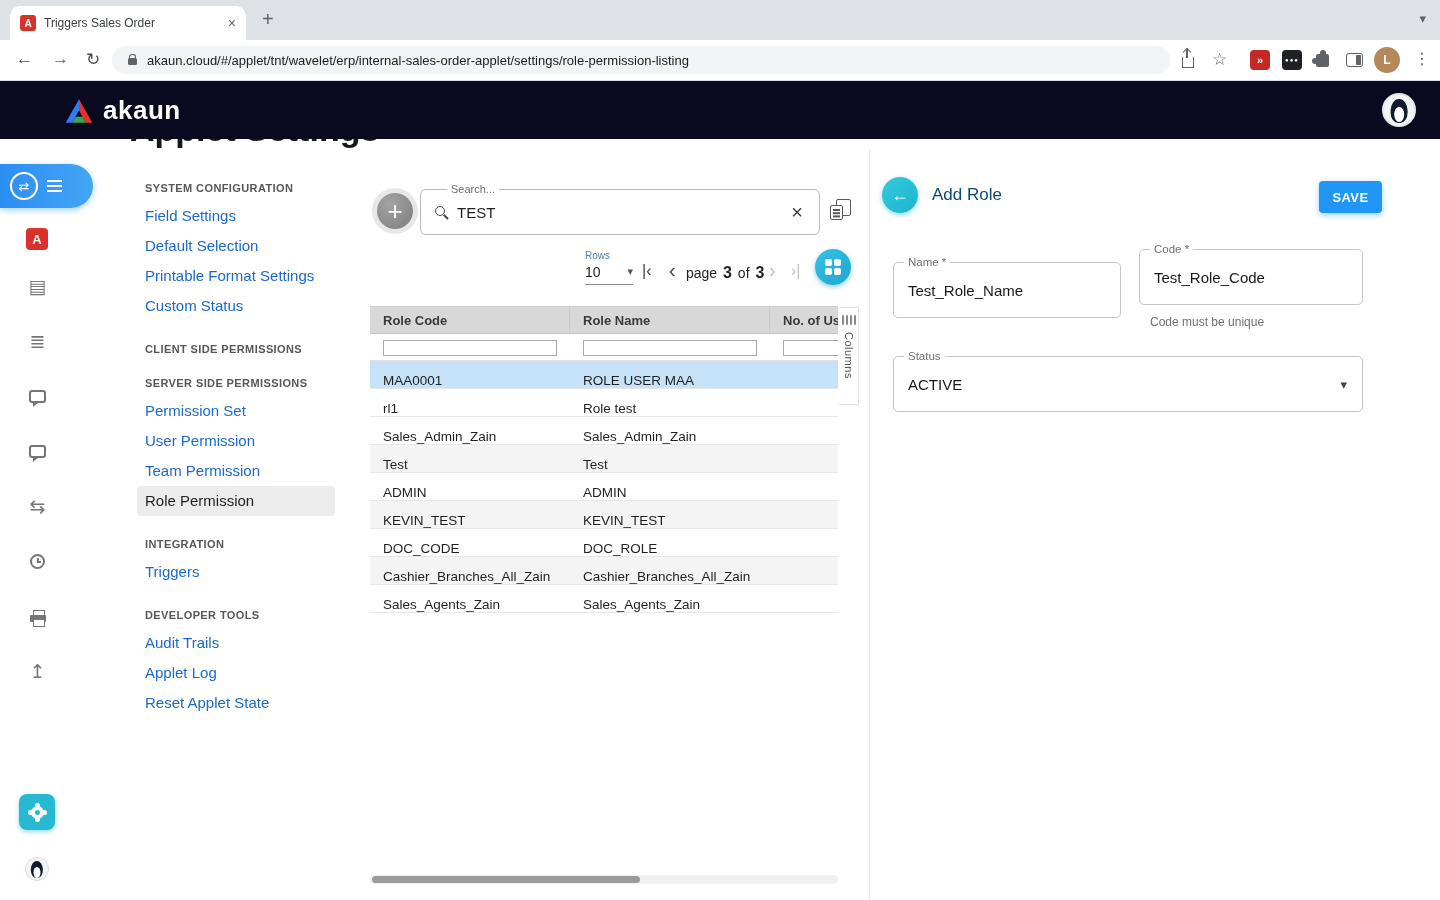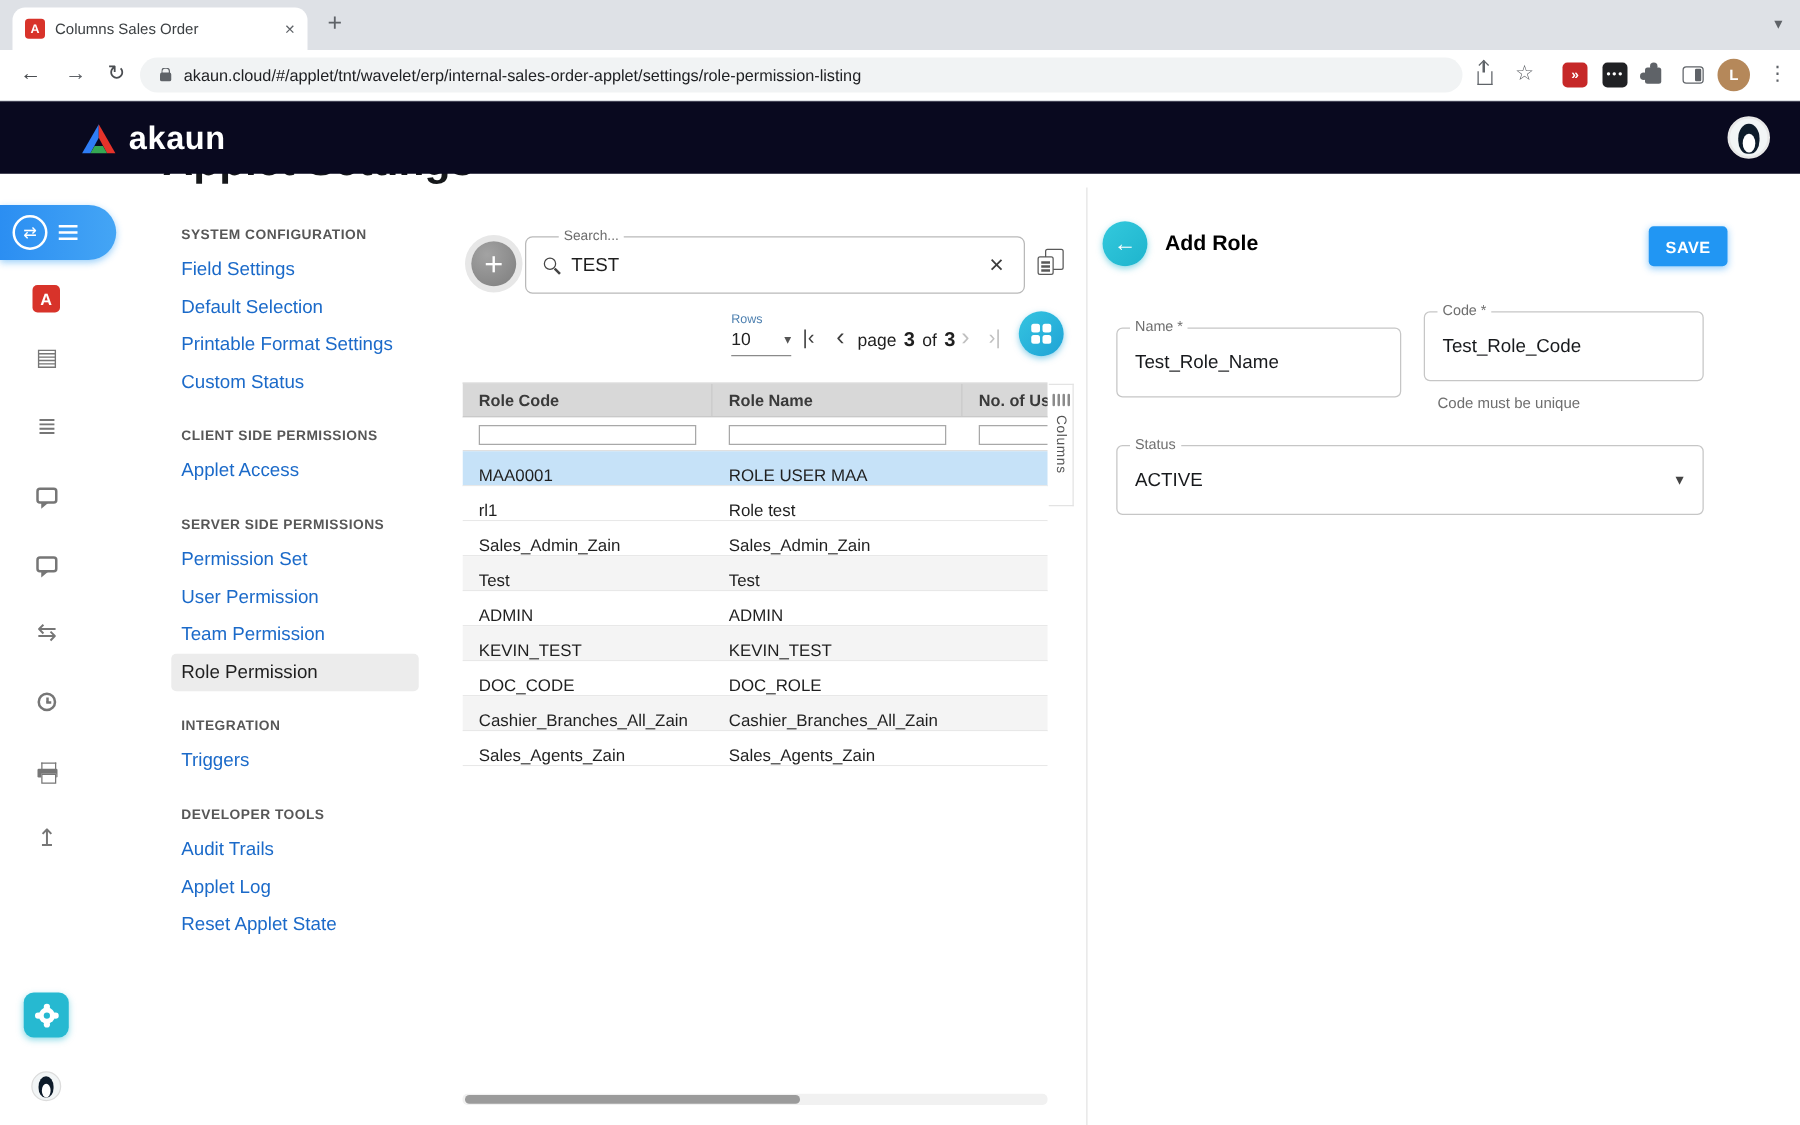--- a/index.html
+++ b/index.html
@@ -179,21 +179,21 @@
   .hscroll { position:absolute; left:370px; top:875px; width:468px; height:9px; background:#f1f1f1;
           border-radius:4px; cursor:pointer; }
   .hscroll .thumb { position:absolute; left:2px; top:1px; width:268px; height:7px; background:#9b9b9b;
           border-radius:4px; }
   .vdivider { position:absolute; left:869px; top:150px; width:1px; height:750px; background:#e3e3e3; }
 
   
   .back-btn { position:absolute; left:882px; top:177px; width:36px; height:36px; border:none;
           border-radius:50%; background:linear-gradient(135deg,#33c9dd,#1eb4cd); color:#fff;
           font-size:18px; cursor:pointer; box-shadow:0 2px 5px rgba(30,180,205,.5); }
-  .detail-title { position:absolute; left:932px; top:185px; font-size:17px; font-weight:bold; color:#000000; }
+  .detail-title { position:absolute; left:932px; top:185px; font-size:17px; font-weight:normal; color:#0c4a6e; }
   .save-btn { position:absolute; left:1319px; top:181px; width:63px; height:32px; border:none;
           border-radius:4px; background:#2196f3; color:#fff; font-size:13px; font-weight:bold;
           letter-spacing:.4px; cursor:pointer; box-shadow:0 2px 6px rgba(33,150,243,.45); }
   .field { position:absolute; border:1px solid #c6c6c6; border-radius:5px; background:#fff; cursor:text; }
   .field label { position:absolute; top:-7px; left:10px; background:#fff; padding:0 4px;
           font-size:11.5px; color:#6f6f6f; }
   .field .fval { position:absolute; left:14px; top:50%; transform:translateY(-50%);
           font-size:15px; color:#17191c; white-space:nowrap; }
   .name-field   { left:893px;  top:262px; width:228px; height:56px; }
   .code-field   { left:1139px; top:249px; width:224px; height:56px; }
@@ -203,21 +203,21 @@
           font-size:13px; color:#444; }
 </style>
 </head>
 <body>
 
 <div class="screen">
 
   <div class="tabstrip">
     <div class="tab">
       <span class="favicon">A</span>
-      <span class="tab-title">Columns Sales Order</span>
+      <span class="tab-title">Triggers Sales Order</span>
       <span class="tab-close">×</span>
     </div>
     <span class="newtab">+</span>
     <span class="tab-chevron">▾</span>
   </div>
 
   <div class="addressbar">
     <span class="nav-ic back">←</span>
     <span class="nav-ic fwd">→</span>
     <span class="nav-ic rld">↻</span>
@@ -279,21 +279,20 @@
     <div class="penguin rail-penguin"></div>
   </div>
 
   <nav class="settings-nav">
       <div class="nav-header">SYSTEM CONFIGURATION</div>
       <div class="nav-item">Field Settings</div>
       <div class="nav-item">Default Selection</div>
       <div class="nav-item">Printable Format Settings</div>
       <div class="nav-item">Custom Status</div>
       <div class="nav-header">CLIENT SIDE PERMISSIONS</div>
-      <div class="nav-item">Applet Access</div>
       <div class="nav-header">SERVER SIDE PERMISSIONS</div>
       <div class="nav-item">Permission Set</div>
       <div class="nav-item">User Permission</div>
       <div class="nav-item">Team Permission</div>
       <div class="nav-item active">Role Permission</div>
       <div class="nav-header">INTEGRATION</div>
       <div class="nav-item">Triggers</div>
       <div class="nav-header">DEVELOPER TOOLS</div>
       <div class="nav-item">Audit Trails</div>
       <div class="nav-item">Applet Log</div>

